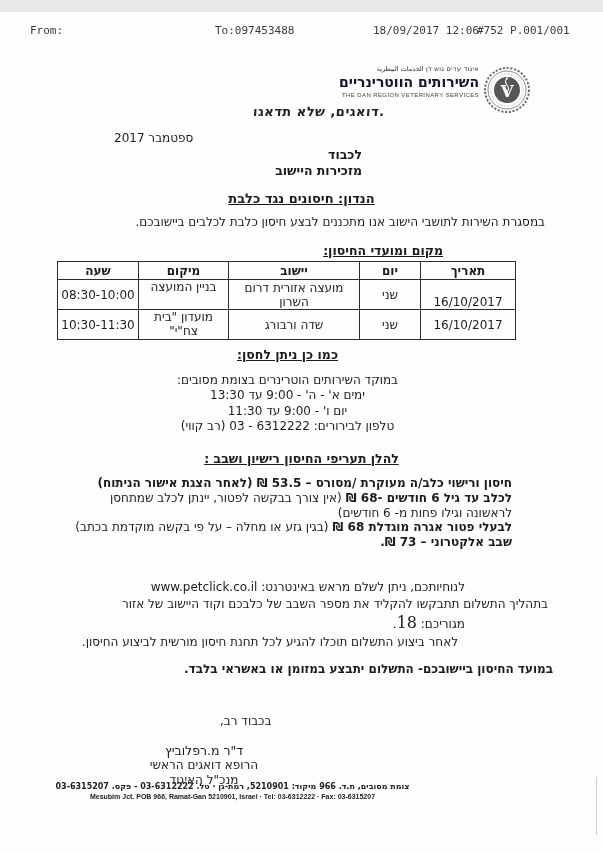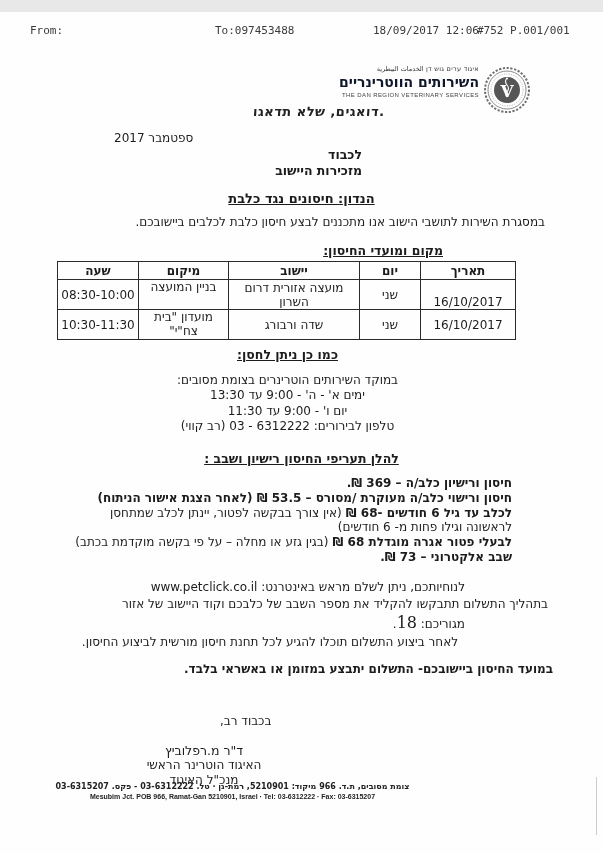--- a/index.html
+++ b/index.html
@@ -150,40 +150,39 @@
     <div>במוקד השירותים הוטרינרים בצומת מסובים:</div>
     <div>ימים א' - ה' - 9:00 עד 13:30</div>
     <div>יום ו'  - 9:00 עד 11:30</div>
     <div>טלפון לבירורים: 6312222 - 03 (רב קווי)</div>
   </div>
 
   <div class="abs tariffs-title">
     <span class="b u">להלן תעריפי החיסון רישיון ושבב :</span>
   </div>
   <div class="abs tariffs">
-    <div>חיסון ורישיון כלב/ה – 369 ₪.</div>
     <div>חיסון ורישוי כלב/ה מעוקרת /מסורס – 53.5 ₪ (לאחר הצגת אישור הניתוח)</div>
     <div><span>לכלב עד גיל 6 חודשים -68  ₪ </span><span class="rg">(אין צורך בבקשה לפטור, יינתן לכלב שמתחסן</span></div>
     <div class="rg" style="margin-left:32px;">לראשונה וגילו פחות מ- 6 חודשים)</div>
     <div><span>לבעלי פטור אגרה מוגדלת 68 ₪ </span><span class="rg">(בגין גזע או מחלה – על פי בקשה מוקדמת בכתב)</span></div>
     <div>שבב אלקטרוני – 73 ₪.</div>
   </div>
 
   <div class="abs pay-online">לנוחיותכם, ניתן לשלם מראש באינטרנט: www.petclick.co.il</div>
   <div class="abs pay-process">בתהליך התשלום תתבקשו להקליד את מספר השבב  של כלבכם וקוד היישוב של אזור</div>
   <div class="abs pay-code">
     <span>מגוריכם: </span><span class="big">18</span><span>.</span>
   </div>
   <div class="abs pay-after">לאחר ביצוע התשלום תוכלו להגיע לכל תחנת חיסון מורשית לביצוע החיסון.</div>
   <div class="abs cash-notice">במועד החיסון ביישובכם- התשלום יתבצע במזומן או באשראי בלבד.</div>
 
   <div class="abs closing">בכבוד רב,</div>
   <div class="abs sig-block">
     <div class="nm">ד"ר מ.רפלוביץ</div>
-    <div>האיגוד הוטרינר הראשי</div>
+    <div>הרופא דואגים הראשי</div>
     <div>מנכ"ל האיגוד</div>
   </div>
 
   <div class="abs footer-he">צומת מסובים, ת.ד. 966 מיקוד: 5210901, רמת-גן · טל. 03-6312222 - פקס. 03-6315207</div>
   <div class="abs footer-en">Mesubim Jct. POB 966, Ramat-Gan 5210901, Israel · Tel: 03-6312222 · Fax: 03-6315207</div>
 
   <div class="abs scan-tick"></div>
 </div>
 
 </body></html>

